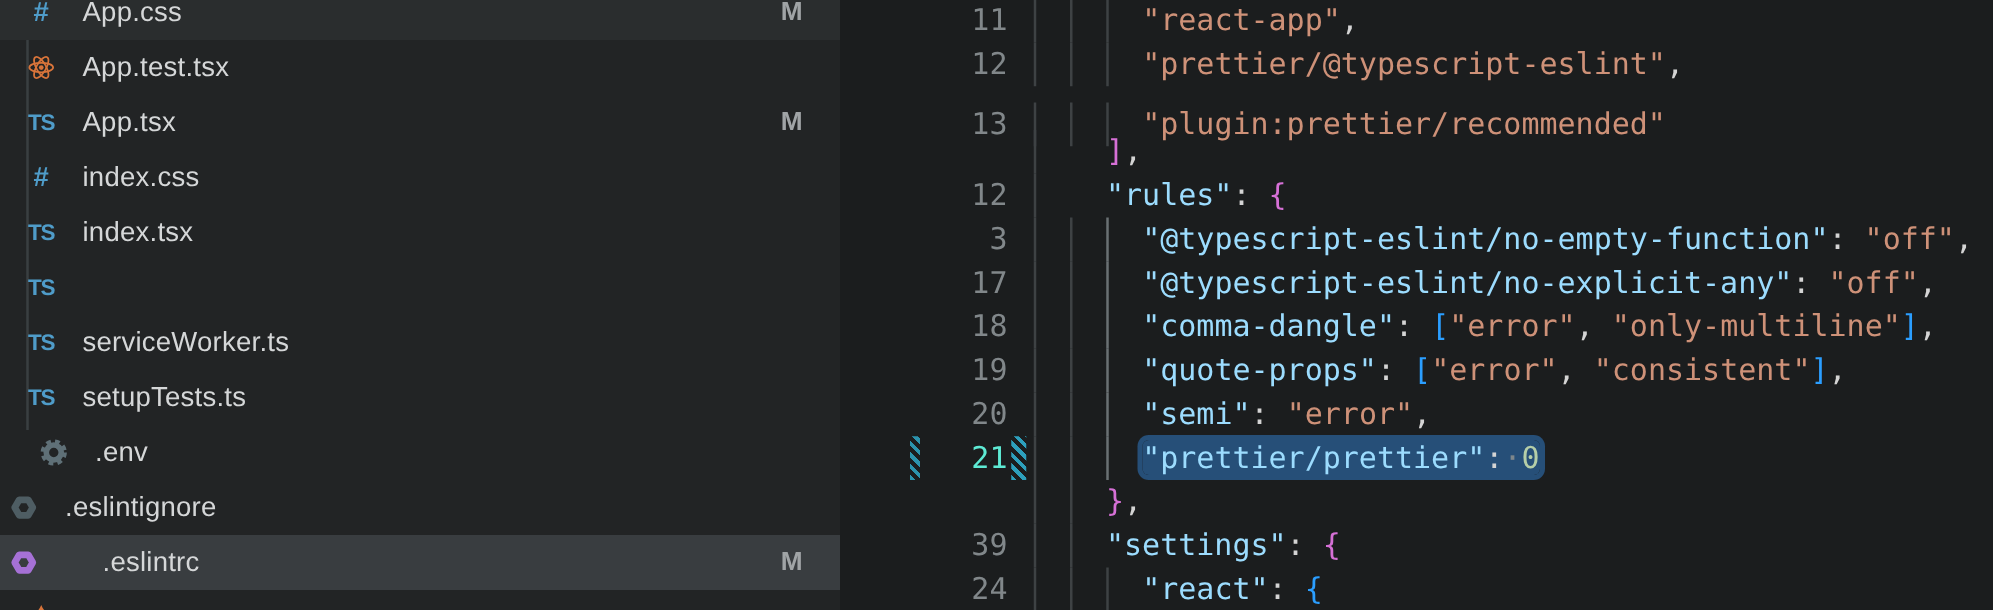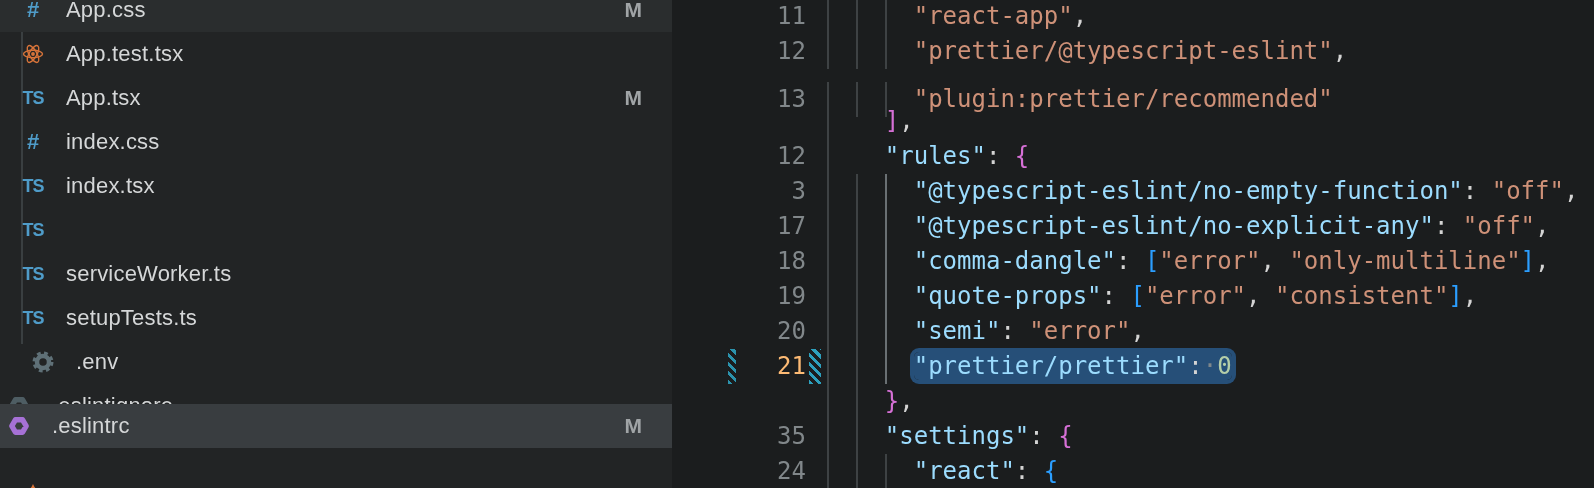--- a/index.html
+++ b/index.html
@@ -17,21 +17,21 @@
   .ind1 .ic { margin-left:22px; }
   .ind0 .ic { margin-left:8px; }
   .ic-text { font-weight:bold; }
   #sb-guide { position:absolute; left:21px; top:0; width:2px; height:344px; background:#3a3f41; }
 
   
   #editor { position:absolute; left:672px; top:0; width:922px; height:488px; background:#1b1d1e; overflow:hidden; }
   .crow { position:absolute; left:0; width:922px; height:35px;margin-left:44px; }
   .ln { position:absolute; left:0; top:0; width:90px; height:35px; text-align:right;
         font-family:"DejaVu Sans Mono", monospace; font-size:24px; line-height:35px; color:#81878a; cursor:pointer; }
-  .ln.active { color:#fdba74; }
+  .ln.active { color:#5eead4; }
   .gmark { position:absolute; top:0; height:35px;
            background:repeating-linear-gradient(45deg,#2da0bd 0px,#2da0bd 3px,rgba(0,0,0,0) 3px,rgba(0,0,0,0) 6.5px); }
   .gmark.main { left:93px; width:12px; }
   .gmark.edge { left:12px; width:8px; opacity:.9; }
   .guide { position:absolute; top:0; width:2px; height:35px; }
   .guide.n { background:#3e4244; }
   .guide.a { background:#6a7073; }
   .codeln { position:absolute; left:111px; top:0; height:35px; white-space:pre;
             font-family:"DejaVu Sans Mono", monospace; font-size:24px; line-height:35px; cursor:text; }
   .selwrap { background:#264f78; box-shadow:0 0 0 4px #264f78; border-radius:5px; }
@@ -109,21 +109,21 @@
           <span class="lbl">.env</span>
         </div>
         <div class="srow ind0" style="top: 384px;">
           <span class="ic">
             <svg width="22" height="22" viewBox="0 0 22 22">
               <polygon points="18.2,11.0 14.6,17.2 7.4,17.2 3.8,11.0 7.4,4.8 14.6,4.8" fill="none" stroke="#4e5d63" stroke-width="5.4" stroke-linejoin="round"></polygon>
             </svg>
           </span>
           <span class="lbl">.eslintignore</span>
         </div>
-        <div class="srow ind0 selected" style="top: 404px;">
+        <div class="srow ind0 selected" style="top: 428px; gap: 30px;">
           <span class="ic">
             <svg width="22" height="22" viewBox="0 0 22 22">
               <polygon points="18.2,11.0 14.6,17.2 7.4,17.2 3.8,11.0 7.4,4.8 14.6,4.8" fill="none" stroke="#a671d6" stroke-width="5.4" stroke-linejoin="round"></polygon>
             </svg>
           </span>
           <span class="lbl">.eslintrc</span>
           <span class="badge">M</span>
         </div>
         <div class="srow ind1" style="top: 472px;">
           <span class="ic">
@@ -211,21 +211,21 @@
           <div class="codeln">      <span class="selwrap"><span class="tok-key">"prettier/prettier"</span><span class="tok-punct">:</span><span class="tok-ws">·</span><span class="tok-num">0</span></span></div>
         </div>
         <div class="crow" style="top: 384px;">
           <div class="guide n" style="left: 111px;"></div>
           <div class="guide n" style="left: 139.9px;"></div>
           <div class="codeln">    <span class="tok-b2">}</span><span class="tok-punct">,</span></div>
         </div>
         <div class="crow" style="top: 419px;">
           <div class="guide n" style="left: 111px;"></div>
           <div class="guide n" style="left: 139.9px;"></div>
-          <div class="ln">35</div>
+          <div class="ln">39</div>
           <div class="codeln">    <span class="tok-key">"settings"</span><span class="tok-punct">: </span><span class="tok-b2">{</span></div>
         </div>
         <div class="crow" style="top: 454px;">
           <div class="guide n" style="left: 111px;"></div>
           <div class="guide n" style="left: 139.9px;"></div>
           <div class="guide n" style="left: 168.8px;"></div>
           <div class="ln">24</div>
           <div class="codeln">      <span class="tok-key">"react"</span><span class="tok-punct">: </span><span class="tok-b3">{</span></div>
         </div>
       </div>

